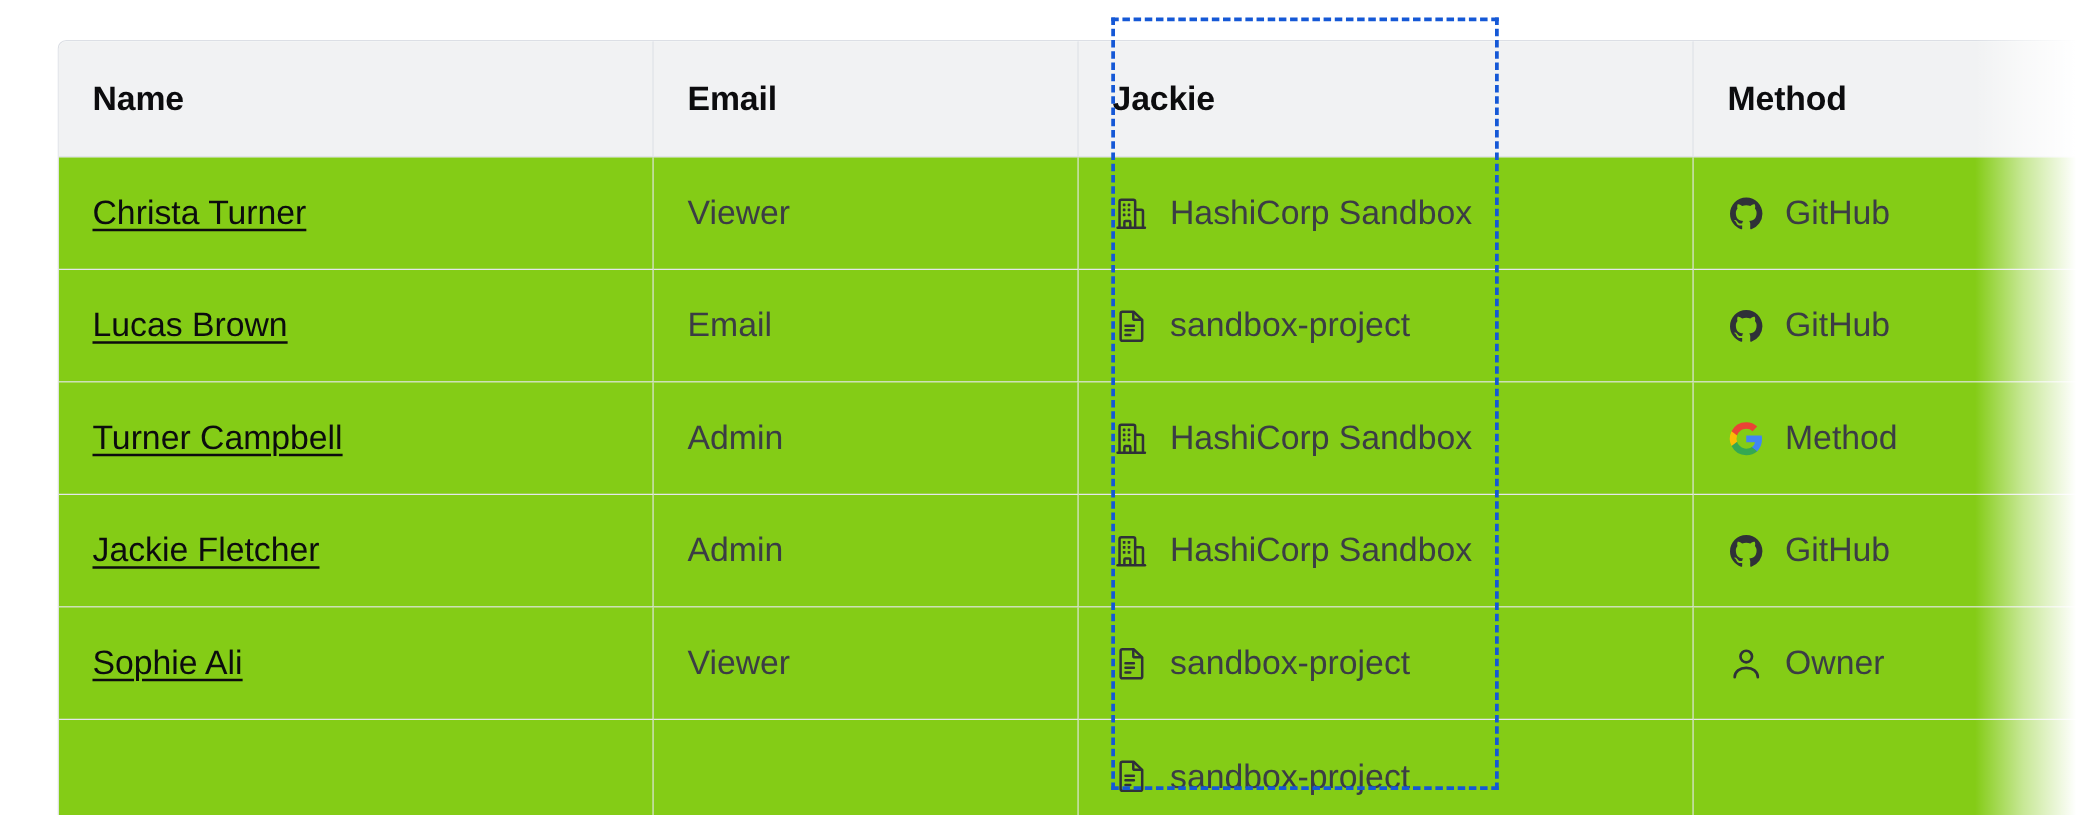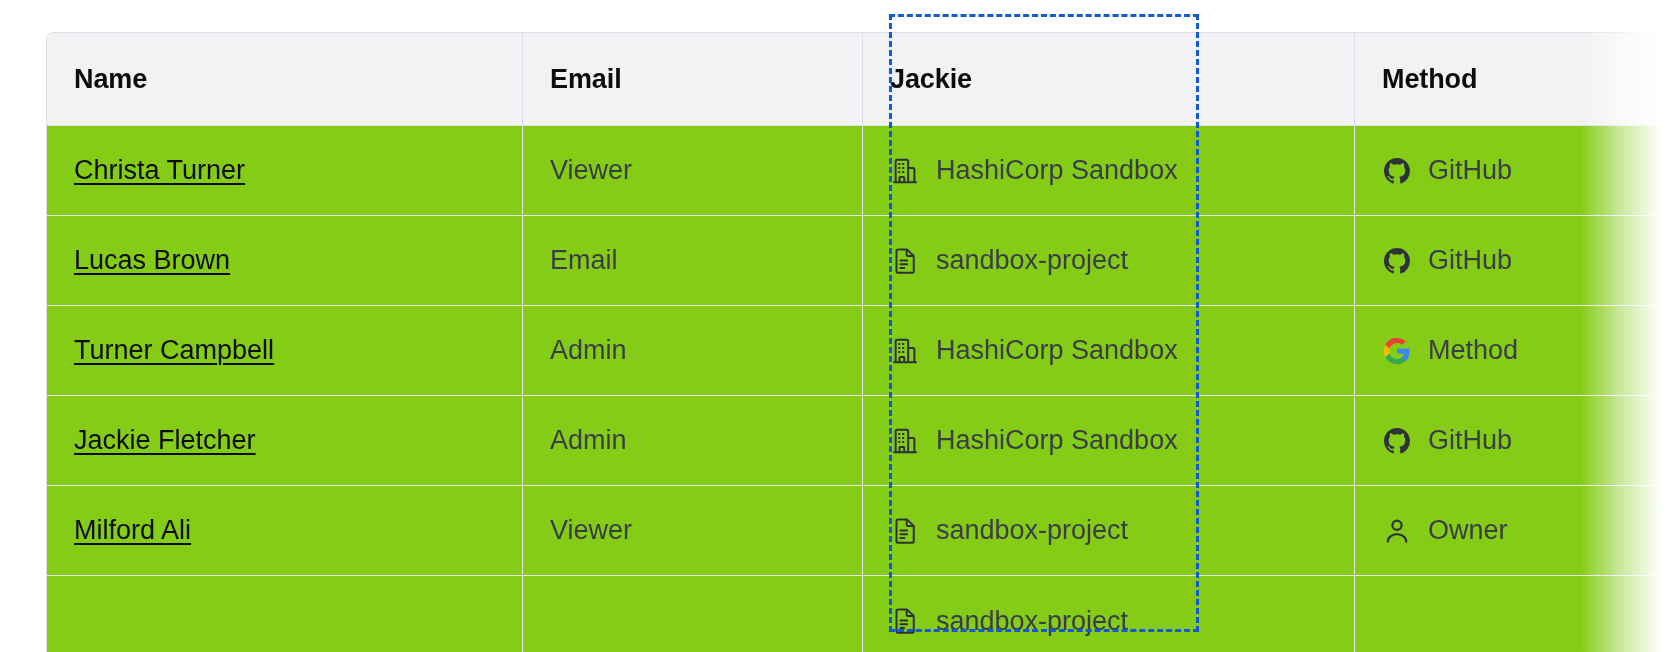--- a/index.html
+++ b/index.html
@@ -268,21 +268,21 @@
                 <span>
                   <svg class="ic" width="30" height="30" viewBox="0 0 24 24">
                     <path fill="#2f3138" d="M12 1.6C6.24 1.6 1.6 6.27 1.6 12.03c0 4.6 2.97 8.49 7.1 9.87.52.1.71-.23.71-.5 0-.25-.01-1.07-.02-1.95-2.89.63-3.5-1.23-3.5-1.23-.47-1.2-1.15-1.52-1.15-1.52-.94-.65.07-.64.07-.64 1.04.07 1.59 1.07 1.59 1.07.93 1.6 2.43 1.14 3.02.87.1-.68.36-1.14.66-1.4-2.31-.26-4.74-1.16-4.74-5.15 0-1.14.4-2.07 1.07-2.8-.11-.26-.46-1.32.1-2.75 0 0 .87-.28 2.86 1.07a9.88 9.88 0 0 1 5.21 0c1.98-1.35 2.85-1.07 2.85-1.07.57 1.43.21 2.49.11 2.75.67.73 1.07 1.66 1.07 2.8 0 4-2.44 4.88-4.76 5.14.37.33.71.96.71 1.94 0 1.4-.01 2.53-.01 2.88 0 .28.19.61.72.5a10.44 10.44 0 0 0 7.09-9.87C22.4 6.27 17.76 1.6 12 1.6z"></path>
                   </svg>
                 </span>
                 <span class="txt">GitHub</span>
               </div>
             </td>
           </tr>
           <tr>
-            <td><span class="name-link">Milford Ali</span></td>
+            <td><span class="name-link">Sophie Ali</span></td>
             <td><span>Viewer</span></td>
             <td>
               <div class="cell-flex">
                 <span>
                   <svg class="ic" width="30" height="30" viewBox="0 0 24 24">
                     <path d="M5.2 3.9c0-.66.54-1.2 1.2-1.2h7.1L19 7.9V20.1c0 .66-.54 1.2-1.2 1.2H6.4c-.66 0-1.2-.54-1.2-1.2z" fill="none" stroke="#2f3138" stroke-width="1.6" stroke-linejoin="round"></path>
                     <path d="M13.3 2.8v4.2c0 .5.4.9.9.9h4.5" fill="none" stroke="#2f3138" stroke-width="1.6" stroke-linejoin="round"></path>
                     <path d="M8.3 11.6h5.4M8.3 14.6h5.4M8.3 17.6h3.1" stroke="#2f3138" stroke-width="1.6" stroke-linecap="round"></path>
                   </svg>
                 </span>

